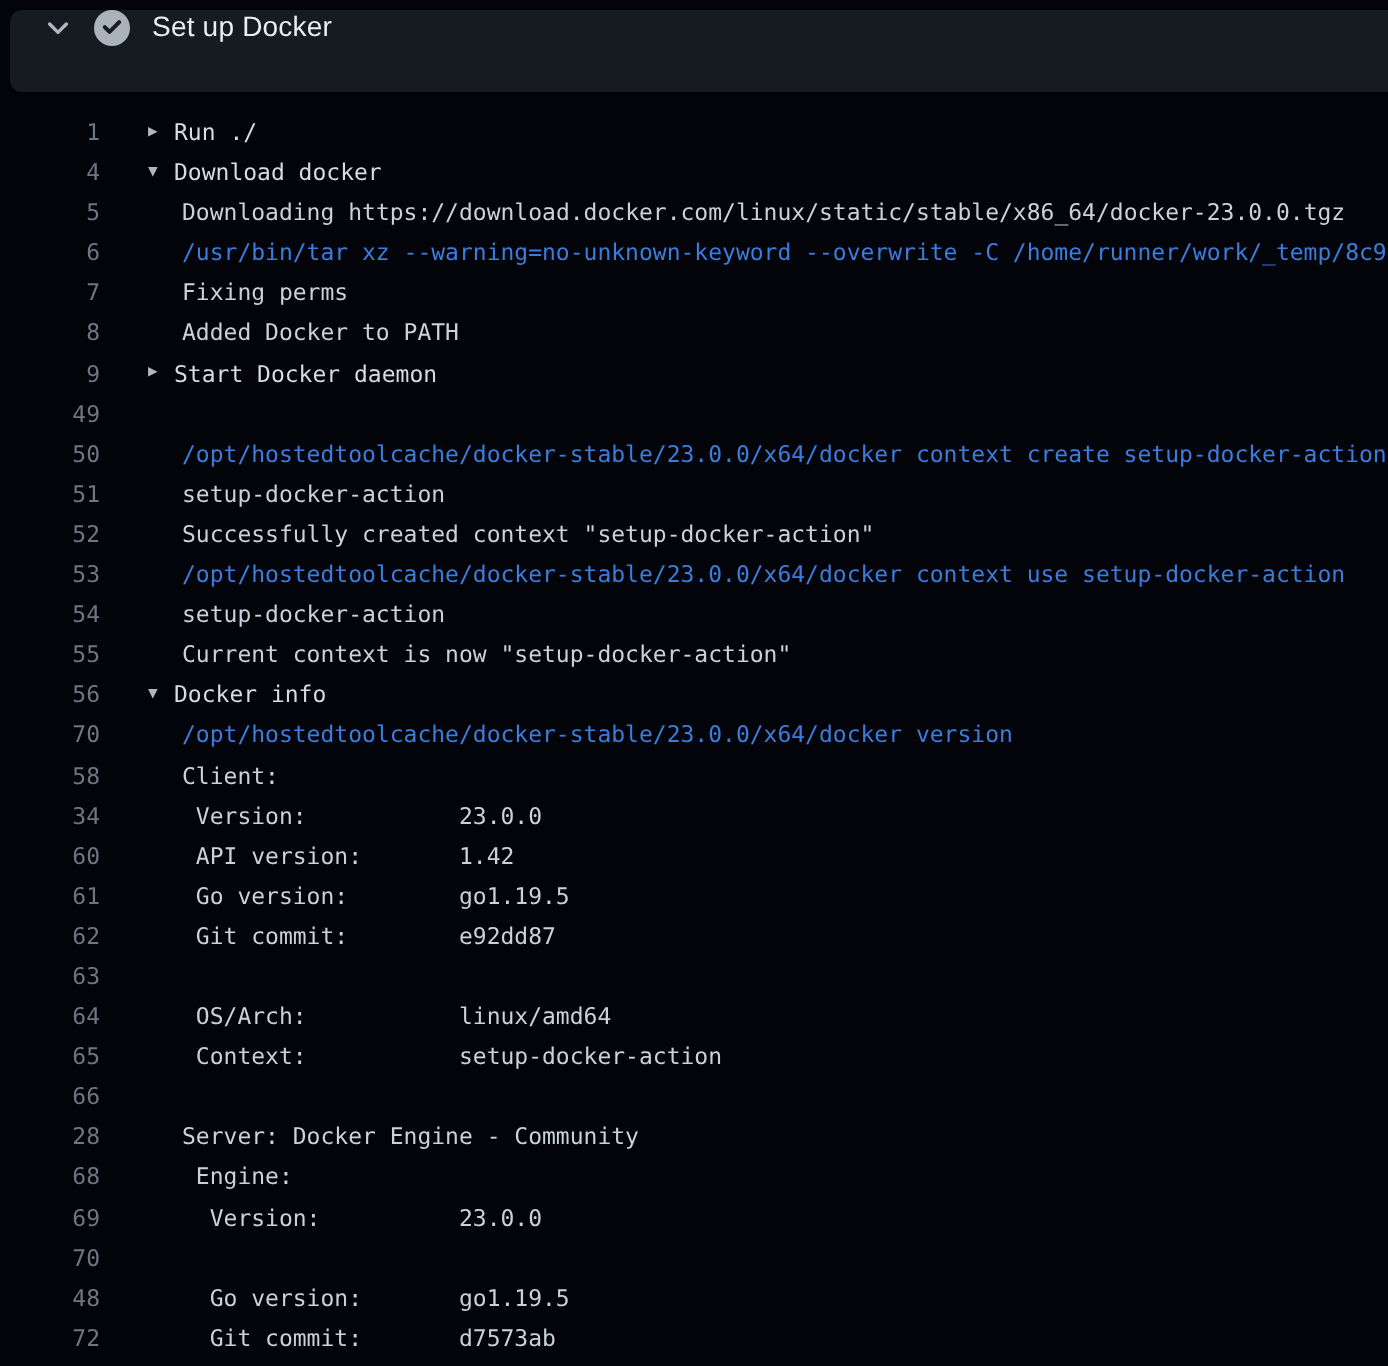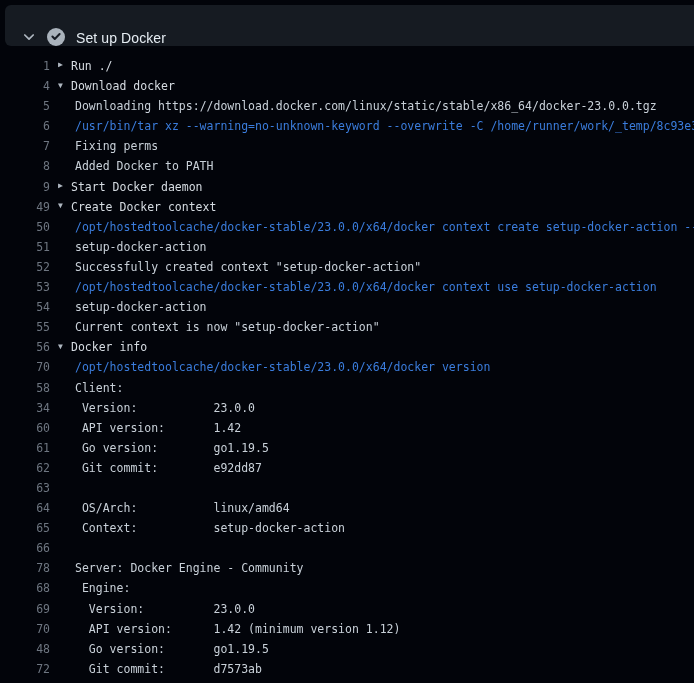--- a/index.html
+++ b/index.html
@@ -19,21 +19,21 @@
   html,body{margin:0;padding:0;}
   body{
     width:694px;height:683px;overflow:hidden;
     background:var(--page-bg);
     font-family:"Liberation Sans", sans-serif;
   }
   .step-header{
     position:absolute;top:5px;left:5px;right:0;height:41px;
     background:var(--header-bg);
     border-radius:6px 0 0 6px;
-    display:flex;align-items:flex-end;
+    display:flex;align-items:flex-start;
     padding-left:15px;
     cursor:pointer;
   }
   .chev{display:flex;align-items:center;justify-content:center;width:18px;height:18px;}
   .status{display:flex;align-items:center;justify-content:center;margin-left:9px;}
   .step-title{
     margin-left:11px;
     color:var(--title-fg);
     font-size:14px;font-weight:400;
     letter-spacing:.1px;
@@ -50,21 +50,21 @@
     white-space:pre;
   }
   .num{
     flex:0 0 50px;width:50px;
     text-align:right;
     color:var(--line-number-fg);
     text-decoration:none;
     cursor:pointer;
   }
   .content{
-    margin-left:8px;
+    margin-left:24px;
     color:var(--log-text-fg);
     white-space:pre;
   }
   .content.plain{padding-left:17px;}
   .content.group{color:var(--group-text-fg);cursor:pointer;}
   .content.command{padding-left:17px;color:var(--command-fg);}
   .arrow{
     display:inline-block;width:13px;
     font-size:8px;color:var(--arrow-fg);
     vertical-align:middle;
@@ -91,37 +91,37 @@
 </div>
 
 <div class="log" id="log">
     <div class="row"><a class="num">1</a><div class="content group"><span class="arrow">▶</span><span>Run ./</span></div></div>
     <div class="row"><a class="num">4</a><div class="content group"><span class="arrow">▼</span><span>Download docker</span></div></div>
     <div class="row"><a class="num">5</a><div class="content plain"><span>Downloading </span><a class="log-link">https://download.docker.com/linux/static/stable/x86_64/docker-23.0.0.tgz</a></div></div>
     <div class="row"><a class="num">6</a><div class="content command">/usr/bin/tar xz --warning=no-unknown-keyword --overwrite -C /home/runner/work/_temp/8c93e3</div></div>
     <div class="row"><a class="num">7</a><div class="content plain">Fixing perms</div></div>
     <div class="row"><a class="num">8</a><div class="content plain">Added Docker to PATH</div></div>
     <div class="row"><a class="num">9</a><div class="content group"><span class="arrow">▶</span><span>Start Docker daemon</span></div></div>
-    <div class="row"><a class="num">49</a><div class="content group"><span class="arrow">▼</span><span>Create Docker context</span></div></div>
+    <div class="row"><a class="num">49</a></div>
     <div class="row"><a class="num">50</a><div class="content command">/opt/hostedtoolcache/docker-stable/23.0.0/x64/docker context create setup-docker-action --docker</div></div>
     <div class="row"><a class="num">51</a><div class="content plain">setup-docker-action</div></div>
     <div class="row"><a class="num">52</a><div class="content plain">Successfully created context "setup-docker-action"</div></div>
     <div class="row"><a class="num">53</a><div class="content command">/opt/hostedtoolcache/docker-stable/23.0.0/x64/docker context use setup-docker-action</div></div>
     <div class="row"><a class="num">54</a><div class="content plain">setup-docker-action</div></div>
     <div class="row"><a class="num">55</a><div class="content plain">Current context is now "setup-docker-action"</div></div>
     <div class="row"><a class="num">56</a><div class="content group"><span class="arrow">▼</span><span>Docker info</span></div></div>
     <div class="row"><a class="num">70</a><div class="content command">/opt/hostedtoolcache/docker-stable/23.0.0/x64/docker version</div></div>
     <div class="row"><a class="num">58</a><div class="content plain">Client:</div></div>
     <div class="row"><a class="num">34</a><div class="content plain"> Version:           23.0.0</div></div>
     <div class="row"><a class="num">60</a><div class="content plain"> API version:       1.42</div></div>
     <div class="row"><a class="num">61</a><div class="content plain"> Go version:        go1.19.5</div></div>
     <div class="row"><a class="num">62</a><div class="content plain"> Git commit:        e92dd87</div></div>
     <div class="row"><a class="num">63</a></div>
     <div class="row"><a class="num">64</a><div class="content plain"> OS/Arch:           linux/amd64</div></div>
     <div class="row"><a class="num">65</a><div class="content plain"> Context:           setup-docker-action</div></div>
     <div class="row"><a class="num">66</a><div class="content plain"></div></div>
-    <div class="row"><a class="num">78</a><div class="content plain">Server: Docker Engine - Community</div></div>
+    <div class="row"><a class="num">28</a><div class="content plain">Server: Docker Engine - Community</div></div>
     <div class="row"><a class="num">68</a><div class="content plain"> Engine:</div></div>
     <div class="row"><a class="num">69</a><div class="content plain">  Version:          23.0.0</div></div>
-    <div class="row"><a class="num">70</a><div class="content plain">  API version:      1.42 (minimum version 1.12)</div></div>
+    <div class="row"><a class="num">70</a></div>
     <div class="row"><a class="num">48</a><div class="content plain">  Go version:       go1.19.5</div></div>
     <div class="row"><a class="num">72</a><div class="content plain">  Git commit:       d7573ab</div></div>
   </div>
 
 </body></html>

